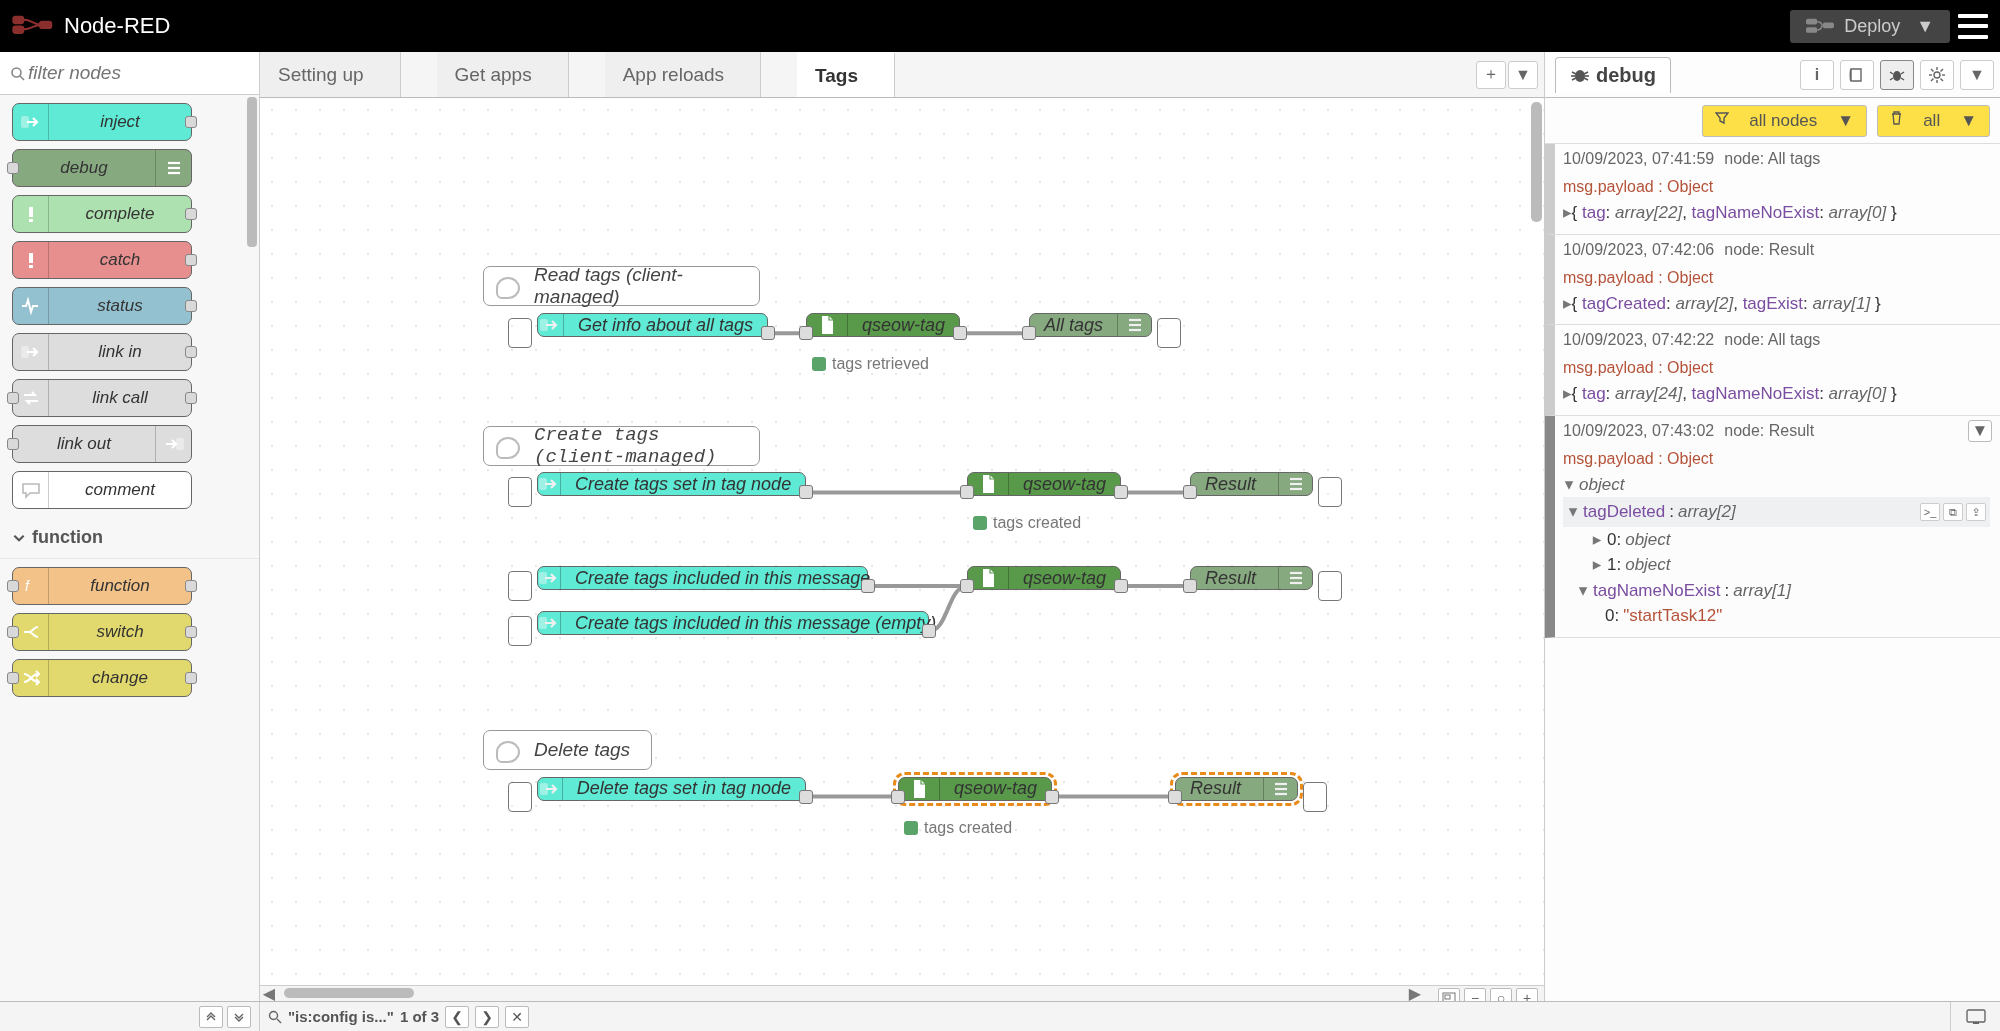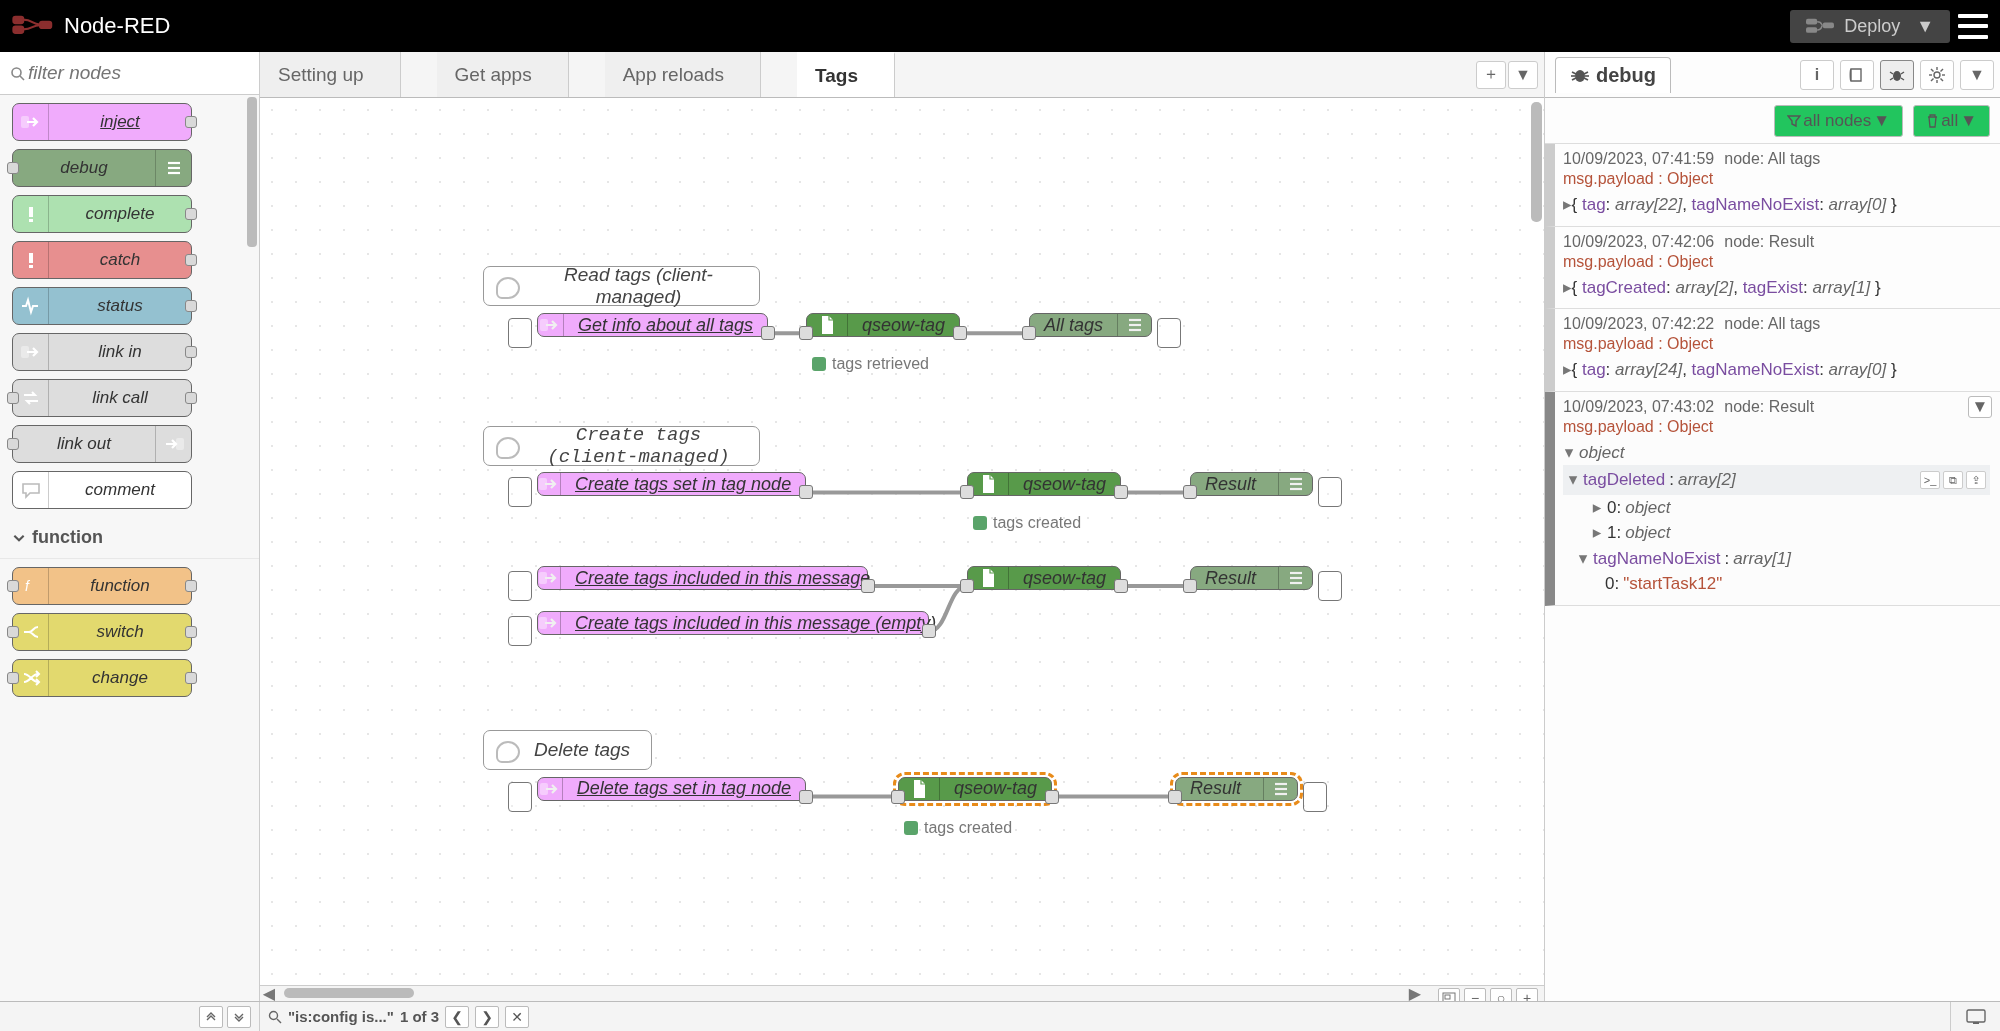--- a/index.html
+++ b/index.html
@@ -36,21 +36,21 @@
 
 .pnode { width: 180px; height: 38px; border-radius: 7px; border: 1px solid #666; display: flex; align-items: center; position: relative; font-size: 17px; font-style: italic; color: #333; }
 .pnode .picon { width: 36px; height: 100%; display: flex; align-items: center; justify-content: center; border-right: 1px solid rgba(0,0,0,.2); border-top-left-radius: 7px; border-bottom-left-radius: 7px; }
 .pnode .picon.right { border-right: none; border-left: 1px solid rgba(0,0,0,.2); border-radius: 0 7px 7px 0; order: 2; }
 .pnode .pnlabel { flex: 1; text-align: center; }
 .pnode .port { width: 12px; height: 12px; background: #d9d9d9; border: 1px solid #888; border-radius: 3px; position: absolute; }
 .pnode .port.r { right: -6px; top: 12px; }
 .pnode .port.l { left: -6px; top: 12px; }
 
 
-.c-inject { background: #f0abfc; text-decoration: underline; }
+.c-inject { background: #5eead4; }
 .c-debug { background: #87a980; }
 .c-complete  { background:#ade1b0;}
 .c-catch { background:#e78f8f;}
 .c-status { background:#94c1d0;}
 .c-link { background:#dddddd;}
 .c-comment { background:#ffffff;}
 .c-function { background:#f2c288;}
 .c-switch { background:#e2d96e;}
 .c-change { background:#e2d96e;}
 .c-qseow { background:#589a4a; color:#eee; }
@@ -79,46 +79,46 @@
 .fnode .nlabel { flex:1; padding:0 14px; white-space:nowrap; }
 .fnode .nport { width:14px; height:14px; background:#ddd; border:1px solid #777; border-radius:3px; position:absolute; }
 .fnode .nport.l { left:-8px; top:12px; }
 .fnode .nport.r { right:-8px; top:12px; }
 .fnode .nbtn { width:24px; height:30px; background:rgba(255,255,255,.3); border:1px solid #777; border-radius:4px; position:absolute; }
 .fnode .nbtn.l { left:-30px; top:4px; }
 .fnode .nbtn.r { right:-30px; top:4px; }
 .fnode.sel { outline:3px dashed #e88b1a; outline-offset:2px; }
 .fnode .bars { width:34px; height:100%; display:flex; align-items:center; justify-content:center; border-left:1px solid rgba(0,0,0,.25); border-radius:0 7px 7px 0; }
 
-.cmt { position:absolute; height:40px; border-radius:7px; border:1px solid #999; background:#fff; display:flex; align-items:center; font-size:19px; font-style:italic; color:#444; padding:0 16px 0 50px;text-align:center; }
+.cmt { position:absolute; height:40px; border-radius:7px; border:1px solid #999; background:#fff; display:flex; align-items:center; font-size:19px; font-style:italic; color:#444; padding:0 16px 0 50px; }
 .cmt::before { content:""; position:absolute; left:12px; top:10px; width:20px; height:18px; border:2px solid #bbb; border-radius:50% 50% 50% 6px; }
 
 .status-dot { position:absolute; width:14px; height:14px; border-radius:3px; }
 .status-text { position:absolute; font-size:16px; color:#777; }
 
 .wire { stroke:#999; stroke-width:4; fill:none; }
 
 
 .sidebar { width:455px; display:flex; flex-direction:column; background:#fdfdfd; }
 .sb-tabs { height:46px; border-bottom:1px solid #bbb; display:flex; align-items:center; padding:0 6px 0 10px; gap:6px; }
 .sb-tab { display:flex; align-items:center; gap:6px; font-size:20px; font-weight:bold; color:#444; padding:6px 14px; border:1px solid #bbb; border-bottom:none; background:#fff; border-radius:4px 4px 0 0; }
 .sb-spacer { flex:1; }
 .sb-ibtn { width:34px; height:30px; border:1px solid #ccc; background:#fff; display:flex; align-items:center; justify-content:center; color:#666; border-radius:3px; cursor:pointer; }
 .sb-ibtn.active { background:#eee; border-color:#888; }
 
 .sb-toolbar { height:46px; border-bottom:1px solid #ddd; display:flex; align-items:center; justify-content:flex-end; gap:10px; padding:0 10px; }
-.sb-tool-btn { border:1px solid #bbb; background:#22c55e; padding:5px 12px; font-size:17px; color:#555; display:flex; align-items:center; gap:2px; border-radius:3px; cursor:pointer; }
+.sb-tool-btn { border:1px solid #bbb; background:#fde047; padding:5px 12px; font-size:17px; color:#555; display:flex; gap:20px; border-radius:3px; cursor:pointer; }
 
 .sb-body { flex:1; overflow-y:auto; font-family: Menlo, Consolas, monospace; font-size:17px; position:relative; }
 .dbg-msg { border-bottom:1px solid #ddd; border-left:10px solid #ccc; padding:6px 10px 8px 8px; }
 .dbg-msg.sel { border-left-color:#888; background:#fcfcfc; }
 .dbg-head { display:flex; gap:10px; color:#666; font-size:16px; align-items:center; }
 .dbg-head .ts { }
 .dbg-head .src { color:#666; }
-.dbg-topic { color:#b5533a; font-size:16px; margin-top:2px; }
+.dbg-topic { color:#b5533a; font-size:16px; margin-top:10px; }
 .dbg-obj { margin-top:4px; color:#333; line-height:1.5; }
 .key { color:#7a4da0; }
 .type-ital { font-style:italic; color:#666; }
 .str { color:#b5533a; }
 .tree-row { display:flex; align-items:center; gap:4px; }
 .caret { width:12px; text-align:center; color:#777; cursor:pointer; user-select:none; }
 .indent1 { padding-left:14px; }
 .indent2 { padding-left:28px; }
 .indent3 { padding-left:42px; }
 .row-tools { margin-left:auto; display:flex; gap:3px; }

